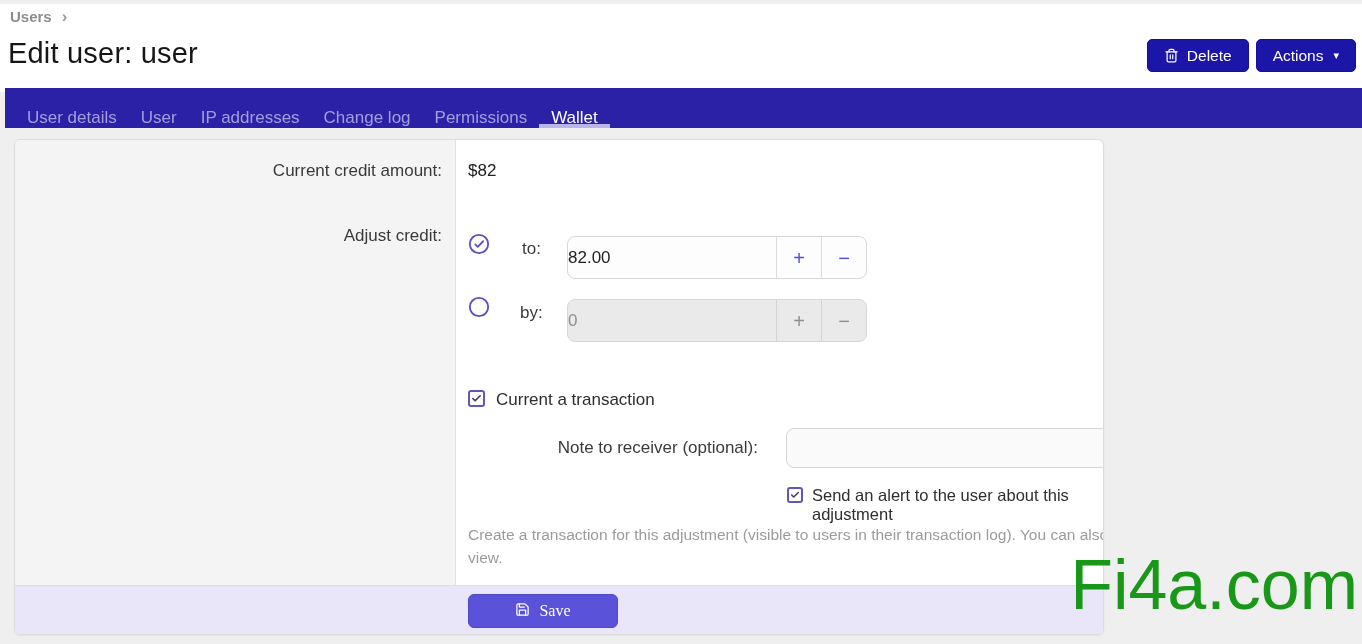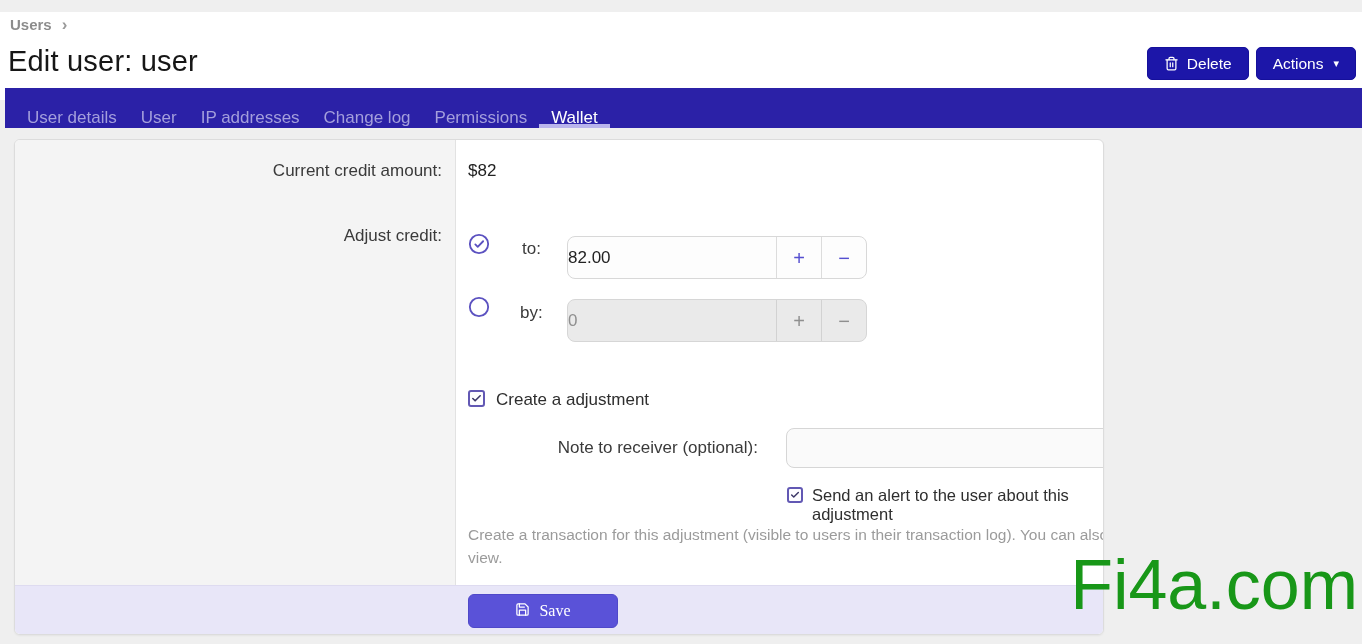--- a/index.html
+++ b/index.html
@@ -2,21 +2,21 @@
 <html><head>
 <meta charset="utf-8">
 <style>
   * { margin:0; padding:0; box-sizing:border-box; }
   html,body { width:1362px; height:644px; }
   body { font-family:"Liberation Sans", sans-serif; background:#efefef; position:relative; overflow:hidden; }
 
   .page { position:absolute; inset:0; }
 
   
-  .header { position:absolute; left:0; top:12px; width:1362px; height:88px; background:#ffffff;padding-left:13px; }
+  .header { position:absolute; left:0; top:4px; width:1362px; height:88px; background:#ffffff;padding-left:13px; }
   .breadcrumb { position:absolute; left:10px; top:4px; display:flex; align-items:center; gap:10px; }
   .crumb { font-size:15px; font-weight:bold; color:#8c8c8c; }
   .chev { font-size:17px; font-weight:bold; color:#9a9a9a; line-height:1; }
   .title { position:absolute; left:8px; top:33px; font-size:29px; font-weight:400; color:#161616; letter-spacing:.2px; }
   .header-actions { position:absolute; right:6px; top:35px; display:flex; gap:7px; }
   .btn-navy { display:flex; align-items:center; gap:8px; height:33px; padding:0 16px;
               background:#1c16a8; color:#fff; border:1px solid #15109b; border-radius:5px;
               font-size:15.5px; font-family:inherit; cursor:pointer; }
   .btn-navy .icn { display:flex; align-items:center; }
   .caret { font-size:11px; margin-left:2px; }
@@ -153,21 +153,21 @@
         <input type="text" disabled="" value="0" style="">
         <button class="step-btn">+</button>
         <button class="step-btn">−</button>
       </div>
 
       <div class="checkbox" style="left:453px; top:250px;">
         <svg width="11" height="11" viewBox="0 0 24 24" fill="none" stroke="#3c3768" stroke-width="3.5" stroke-linecap="round" stroke-linejoin="round">
             <polyline points="20 6 9 17 4 12"></polyline>
           </svg>
       </div>
-      <div class="cb-label" style="left:481px; top:250px; font-size:17px;">Create a adjustment</div>
+      <div class="cb-label" style="left:481px; top:250px; font-size:17px;">Current a transaction</div>
 
       <div class="note-label">Note to receiver (optional):</div>
       <input class="note-input" type="text" value="" style="">
 
       <div class="checkbox" style="left:772px; top:347px; width:16px; height:16px;">
         <svg width="10" height="10" viewBox="0 0 24 24" fill="none" stroke="#3c3768" stroke-width="3.5" stroke-linecap="round" stroke-linejoin="round">
             <polyline points="20 6 9 17 4 12"></polyline>
           </svg>
       </div>
       <div class="cb-label" style="left:797px; top:346px; font-size:16.5px;">Send an alert to the user about this adjustment</div>

